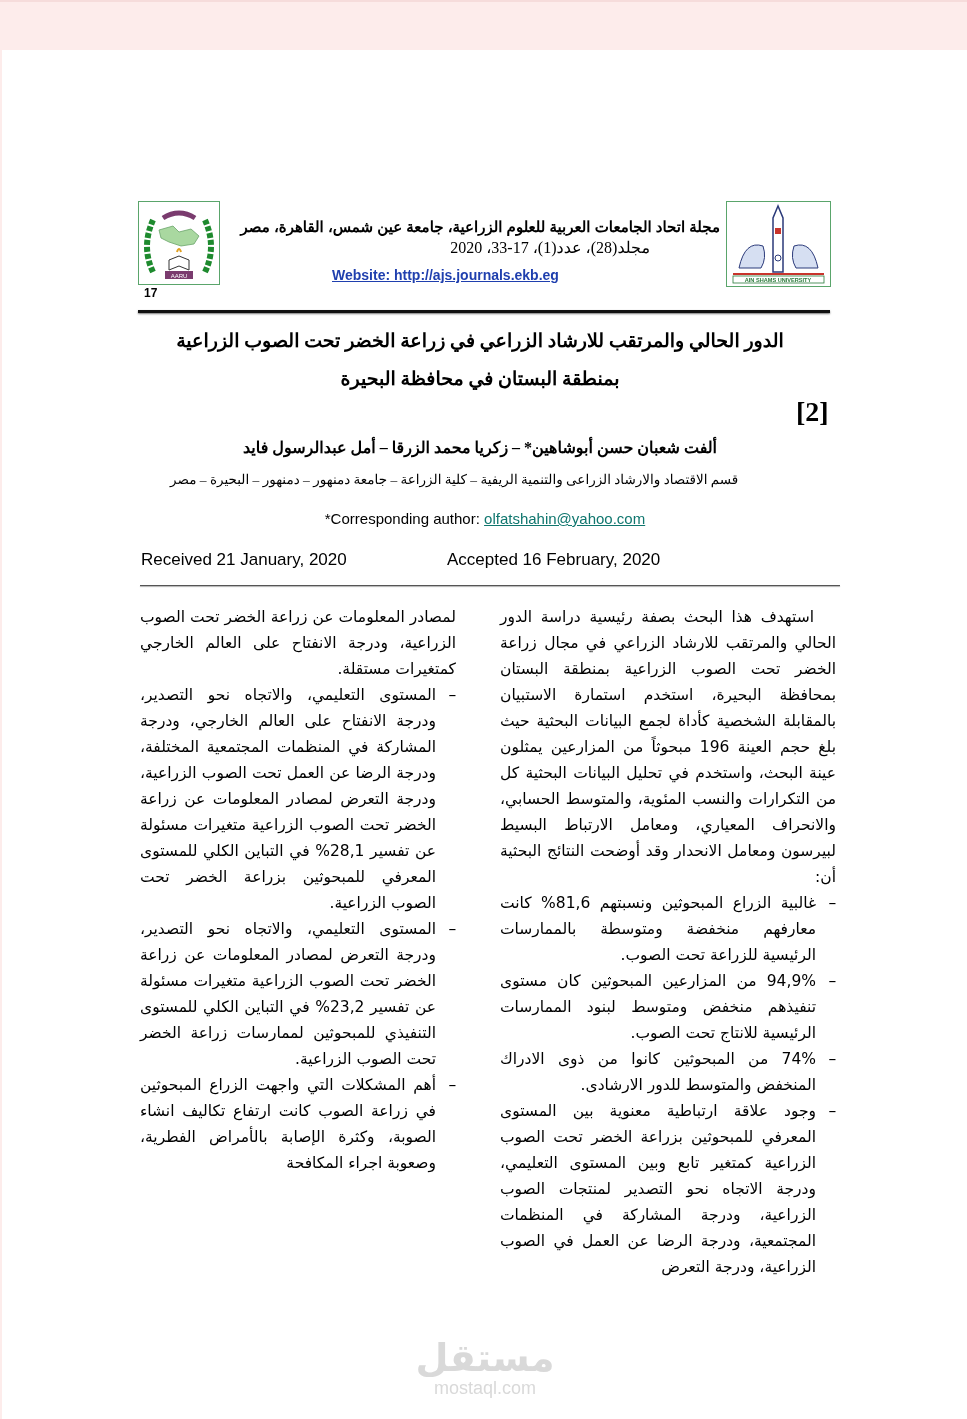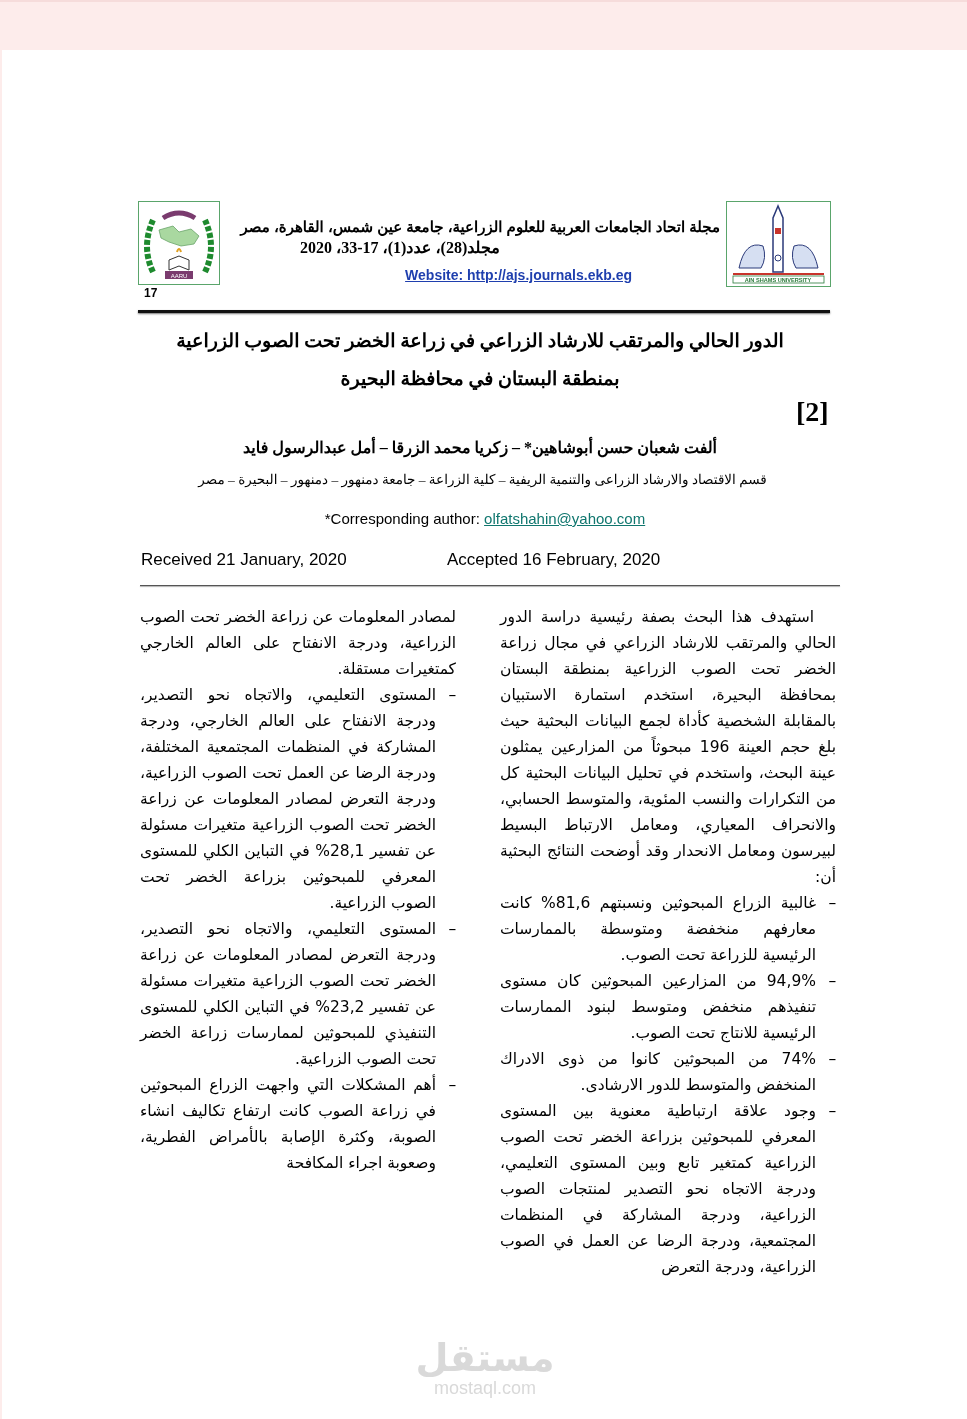--- a/index.html
+++ b/index.html
@@ -26,25 +26,25 @@
     }
     .logo-right {
       position:absolute; left:726px; top:201px; width:103px; height:84px;
       border:1px solid #5aa56b; background:#fff;
     }
     .journal-line1 {
       position:absolute; right:247px; top:211px; width:500px; text-align:right;
       direction:rtl; font-weight:bold; font-size:15px; font-family:Liberation Sans, sans-serif;margin-top:7px;
     }
     .journal-line2 {
-      position:absolute; left:300px; top:238px; width:350px; text-align:left;
-      direction:rtl; font-weight:bold; font-size:16px; font-family:"Liberation Serif", serif;
+      position:absolute; left:300px; top:238px; width:350px; text-align:right;
+      direction:rtl; font-weight:normal; font-size:16px; font-family:"Liberation Serif", serif;
     }
     .journal-site {
-      position:absolute; left:342px; top:267px; width:290px; text-align:right;
+      position:absolute; left:332px; top:267px; width:290px; text-align:left;
       font-weight:bold; font-size:14px; color:#1f3fae; text-decoration:underline;
       cursor:pointer;
     }
     .page-number {
       position:absolute; left:144px; top:286px; font-weight:bold; font-size:12px;
     }
     .header-rule {
       position:absolute; left:138px; top:310px; width:692px; height:3px; background:#111;
       box-shadow:0 1px 2px #777;
     }
@@ -55,21 +55,21 @@
     }
     .ref-num {
       position:absolute; left:796px; top:396px; font-weight:bold; font-size:28px;
       font-family:"Liberation Serif", serif;
     }
     .authors {
       position:absolute; left:200px; top:438px; width:560px; text-align:center;
       direction:rtl; font-weight:bold; font-size:16px; font-family:"Liberation Serif", serif;
     }
     .affil {
-      position:absolute; left:170px; top:471px; width:625px; text-align:center;
+      position:absolute; left:170px; top:471px; width:625px; text-align:left;
       direction:rtl; font-size:13.5px; font-family:"Liberation Serif", serif;
     }
     .corr {
       position:absolute; left:250px; top:510px; width:470px; text-align:center; font-size:15px;
     }
     .corr a { color:#0f766e; text-decoration:underline; }
     .received { position:absolute; left:141px; top:550px; font-size:17px;text-align:right; }
     .accepted { position:absolute; left:447px; top:550px; font-size:17px; }
     .mid-rule {
       position:absolute; left:140px; top:585px; width:700px; height:1px; background:#555;

